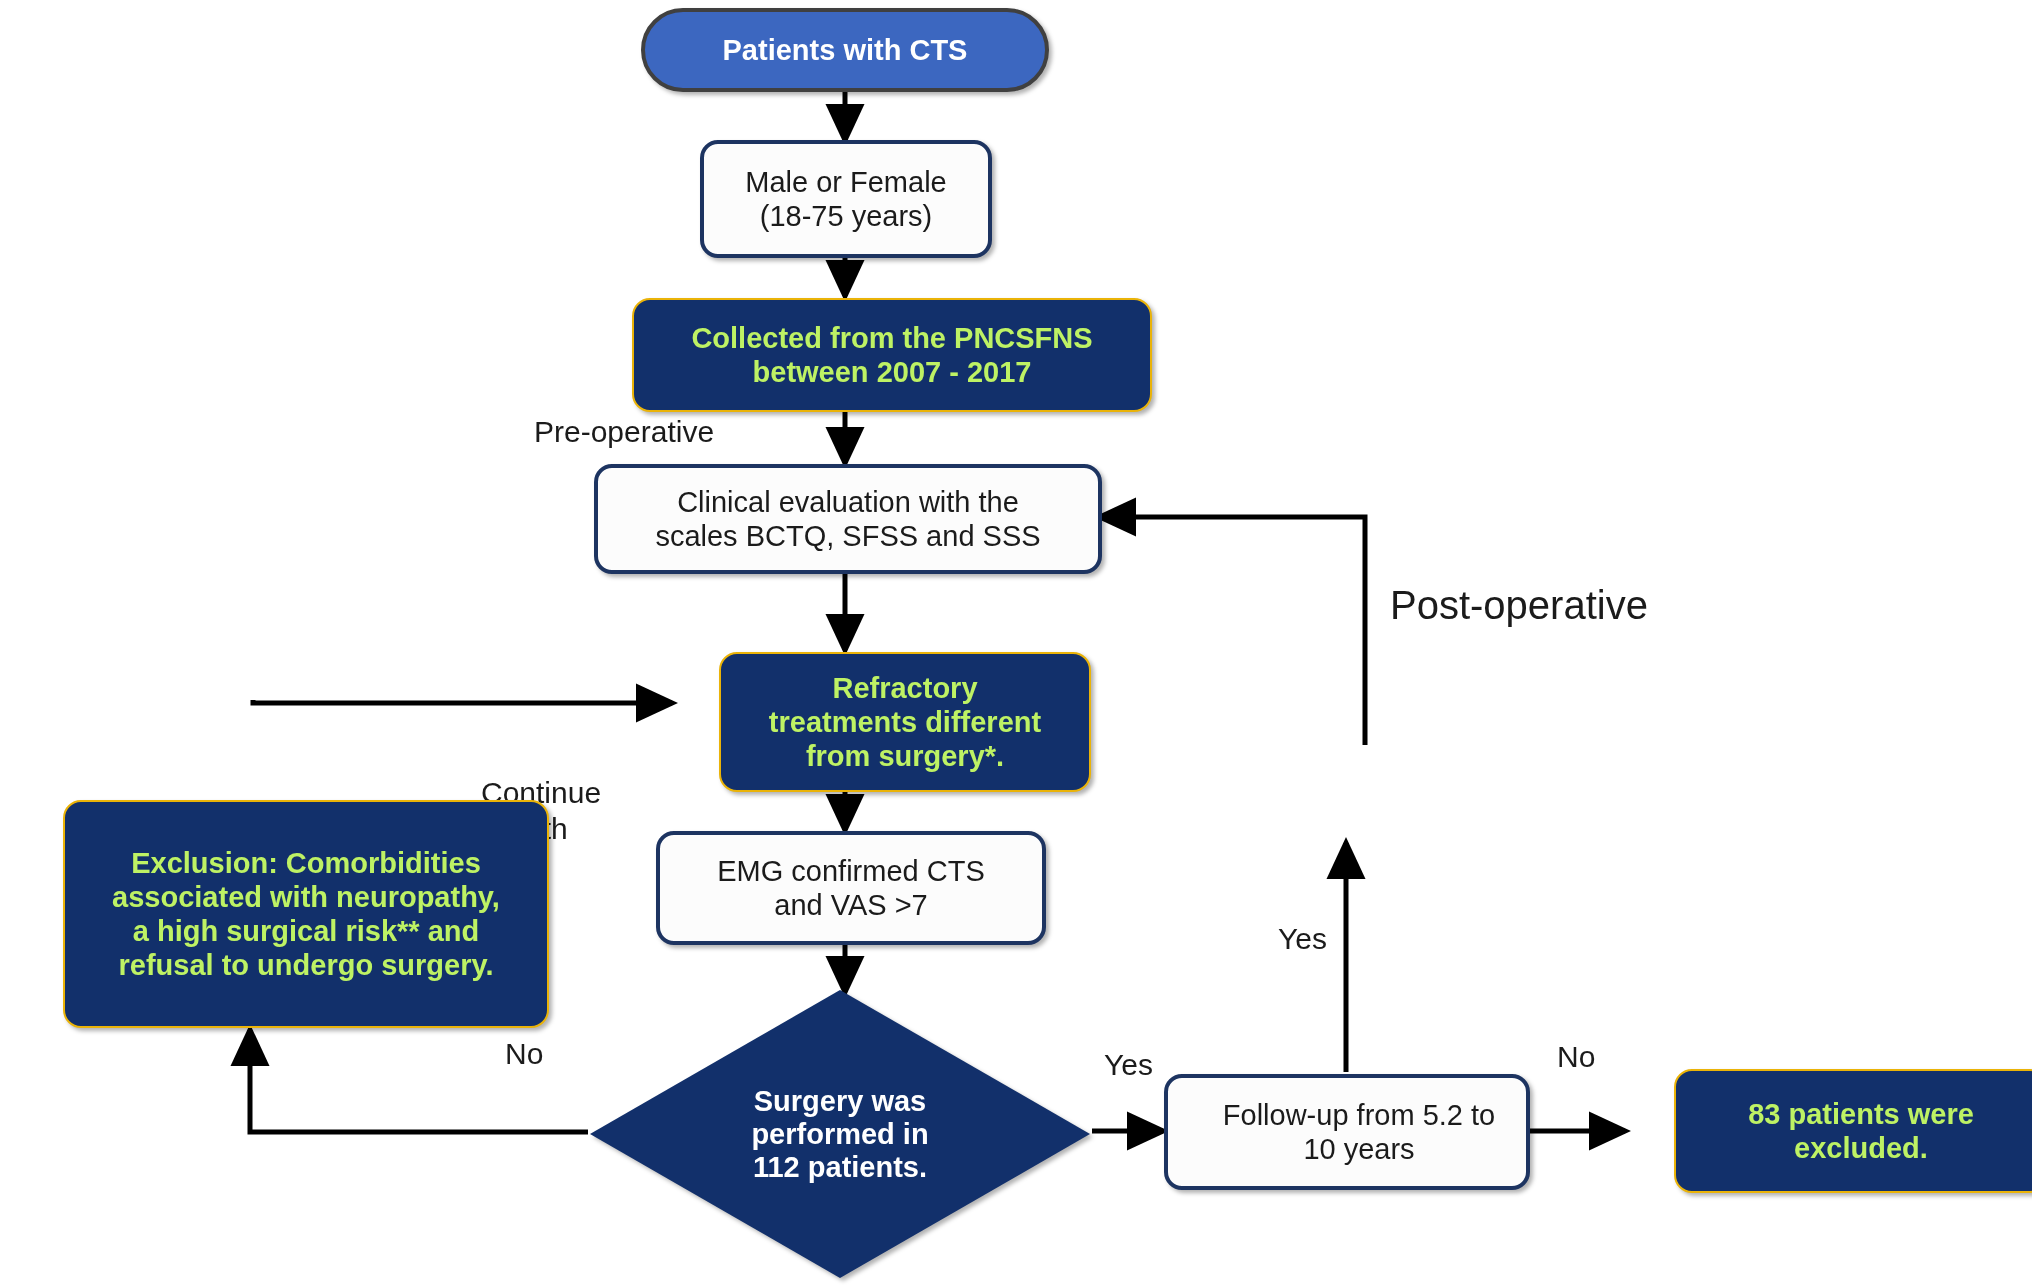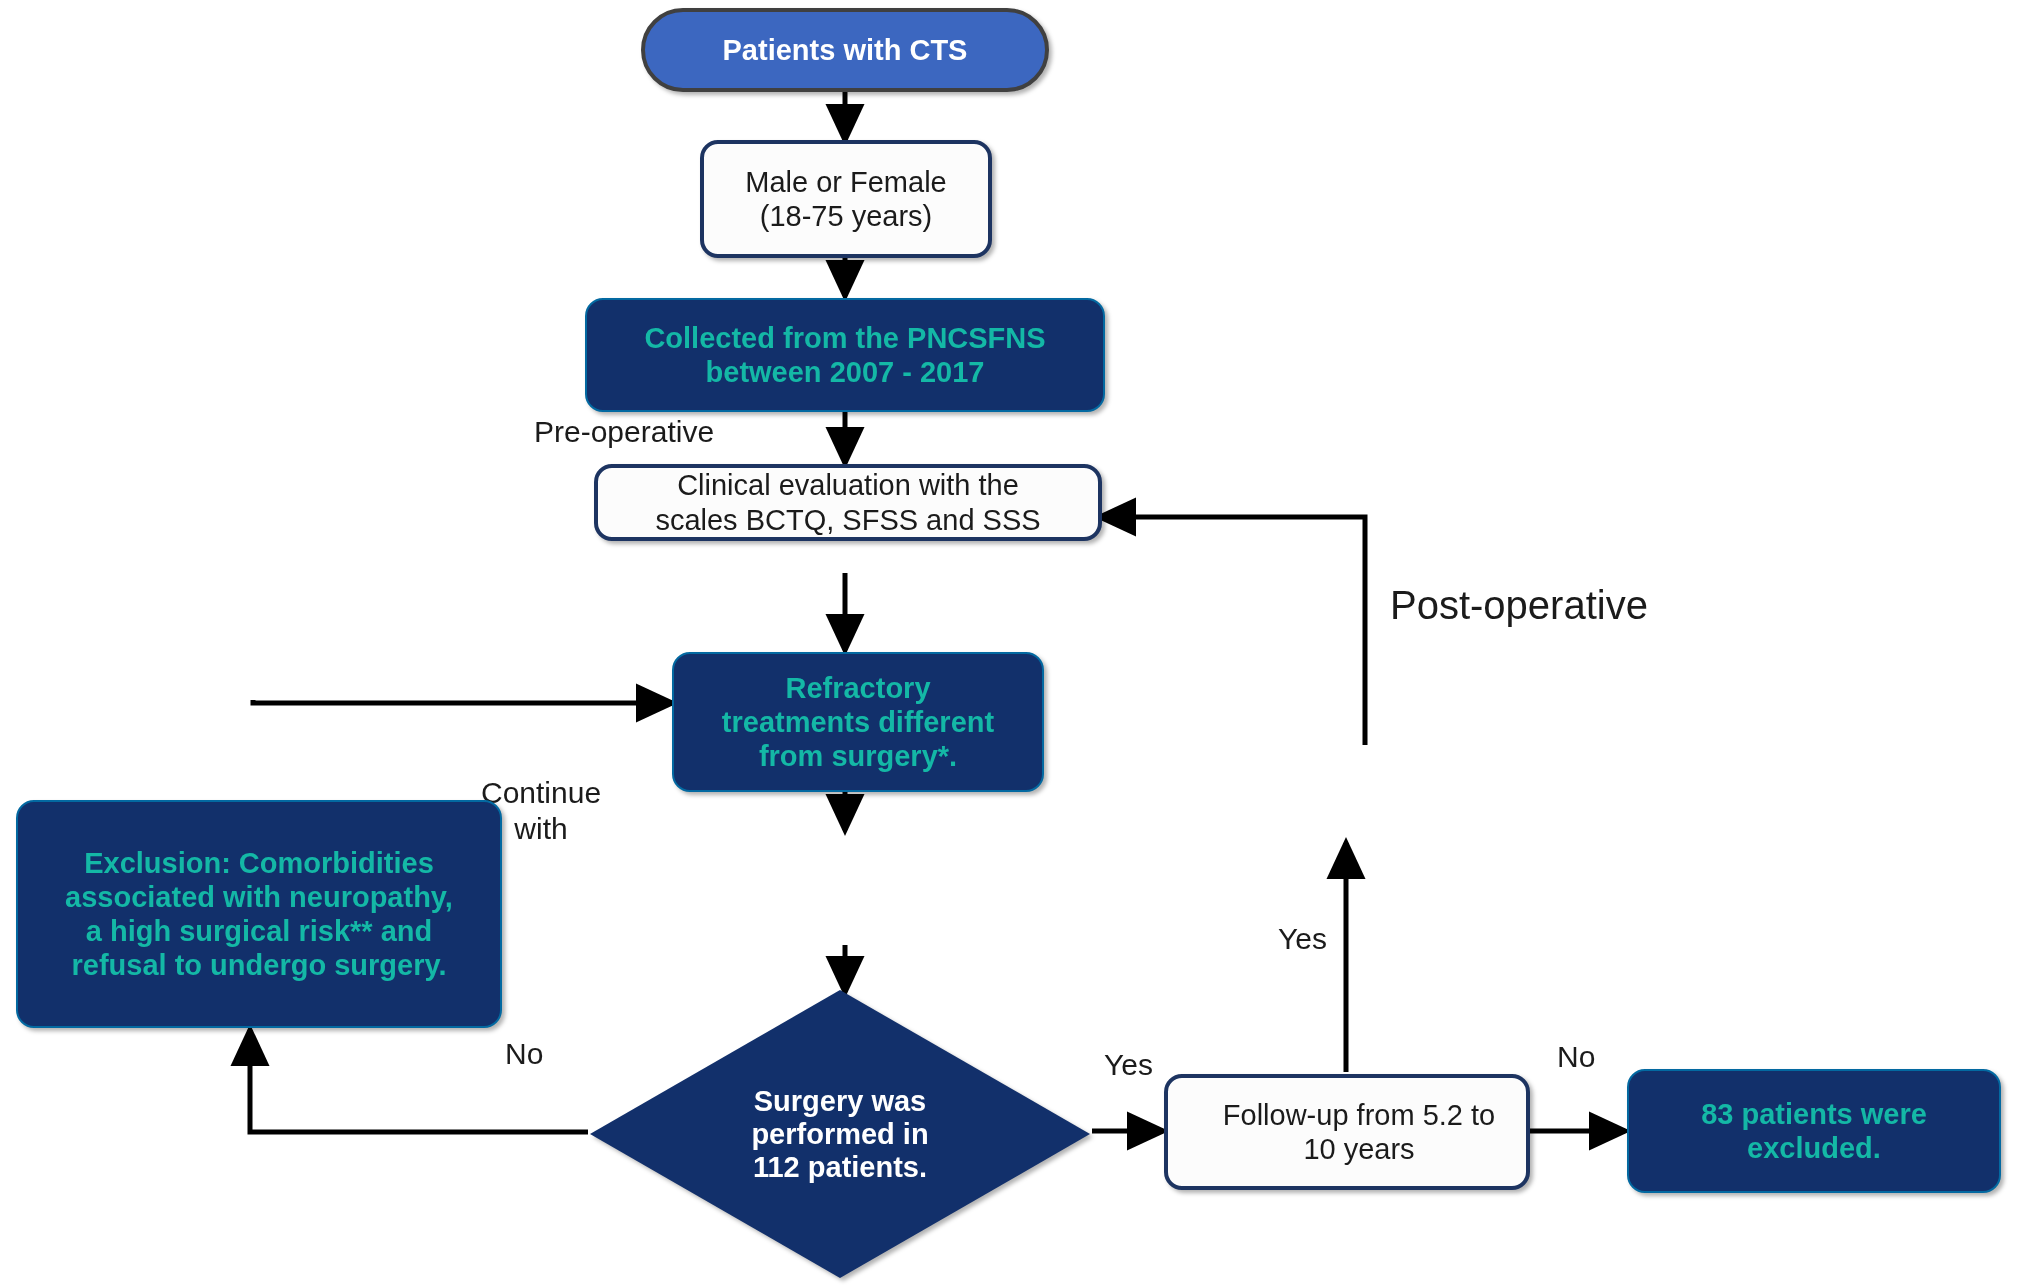--- a/index.html
+++ b/index.html
@@ -2,21 +2,21 @@
 <html><head>
 <meta charset="utf-8">
 <style>
   html,body{margin:0;padding:0;background:#ffffff;}
   body{font-family:"Liberation Sans", sans-serif;}
   #canvas{position:relative;width:2032px;height:1286px;background:#ffffff;overflow:hidden;}
   svg#edges{position:absolute;left:0;top:0;width:2032px;height:1286px;}
   .node{position:absolute;display:flex;align-items:center;justify-content:center;text-align:center;box-sizing:border-box;}
   .node .txt{width:100%;line-height:1.18;white-space:pre-line;}
   .pill{background:#3c67c0;border:4px solid #404040;border-radius:46px;color:#ffffff;}
-  .navy{background:#12306b;border:2px solid #0369a1;border-radius:18px;color:#14b8a6;}
+  .navy{background:#12306b;border:2px solid #eab308;border-radius:18px;color:#bef264;margin-left:47px;}
   .white{background:#fcfcfc;border:4px solid #1d3461;border-radius:18px;color:#1b1b1b;}
   .diamond-wrap{position:absolute;}
   .diamond-label{position:absolute;display:flex;align-items:center;justify-content:center;text-align:center;color:#ffffff;}
   .edge-label{position:absolute;color:#1b1b1b;white-space:nowrap;}
   .shadow{filter:drop-shadow(3px 3px 2px rgba(0,0,0,0.30));}
 </style>
 </head>
 <body>
 
 <div id="canvas">
@@ -66,40 +66,44 @@
 
   <div class="node navy shadow" style="left:585px;top:298px;width:520px;height:114px;font-size:29px;font-weight:bold;">
     <span class="txt">Collected from the PNCSFNS
 between 2007 - 2017</span>
   </div>
 
   <div class="edge-label" style="left:534px;top:415px;font-size:30px;">
     <span>Pre-operative</span>
   </div>
 
-  <div class="node white shadow" style="left:594px;top:464px;width:508px;height:77px;font-size:29px;">
+  <div class="node white shadow" style="left:594px;top:464px;width:508px;height:110px;font-size:29px;">
     <span class="txt">Clinical evaluation with the
 scales BCTQ, SFSS and SSS</span>
   </div>
 
   <div class="edge-label" style="left:1390px;top:583px;font-size:40px;">
     <span>Post-operative</span>
   </div>
 
   <div class="node navy shadow" style="left:672px;top:652px;width:372px;height:140px;font-size:29px;font-weight:bold;">
     <span class="txt">Refractory
 treatments different
 from surgery*.</span>
   </div>
 
   <div class="edge-label" style="left:481px;top:740px;font-size:30px;text-align:center;white-space:pre-line;line-height:1.18;">
     <span>Continue
 with</span>
   </div>
 
+  <div class="node white shadow" style="left:656px;top:831px;width:390px;height:114px;font-size:29px;">
+    <span class="txt">EMG confirmed CTS
+and VAS &gt;7</span>
+  </div>
 
   <div class="node navy shadow" style="left:16px;top:800px;width:486px;height:228px;font-size:29px;font-weight:bold;">
     <span class="txt">Exclusion: Comorbidities
 associated with neuropathy,
 a high surgical risk** and
 refusal to undergo surgery.</span>
   </div>
 
   <div class="edge-label" style="left:505px;top:1037px;font-size:30px;">
     <span>No</span>

